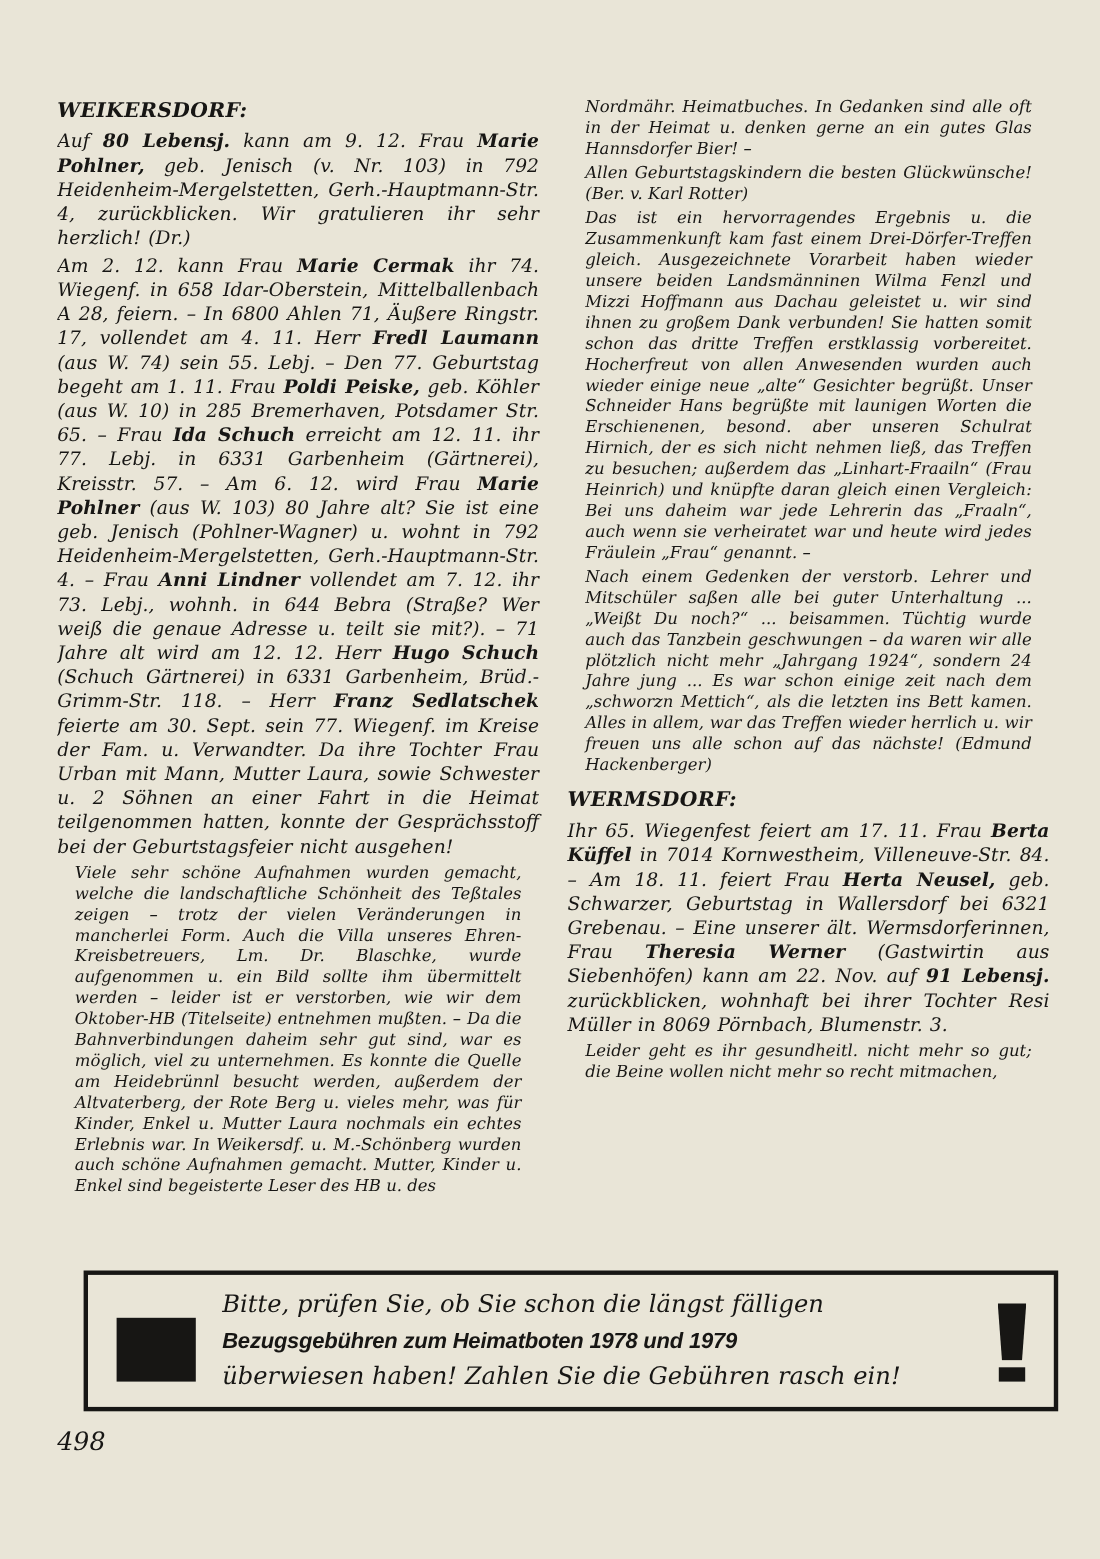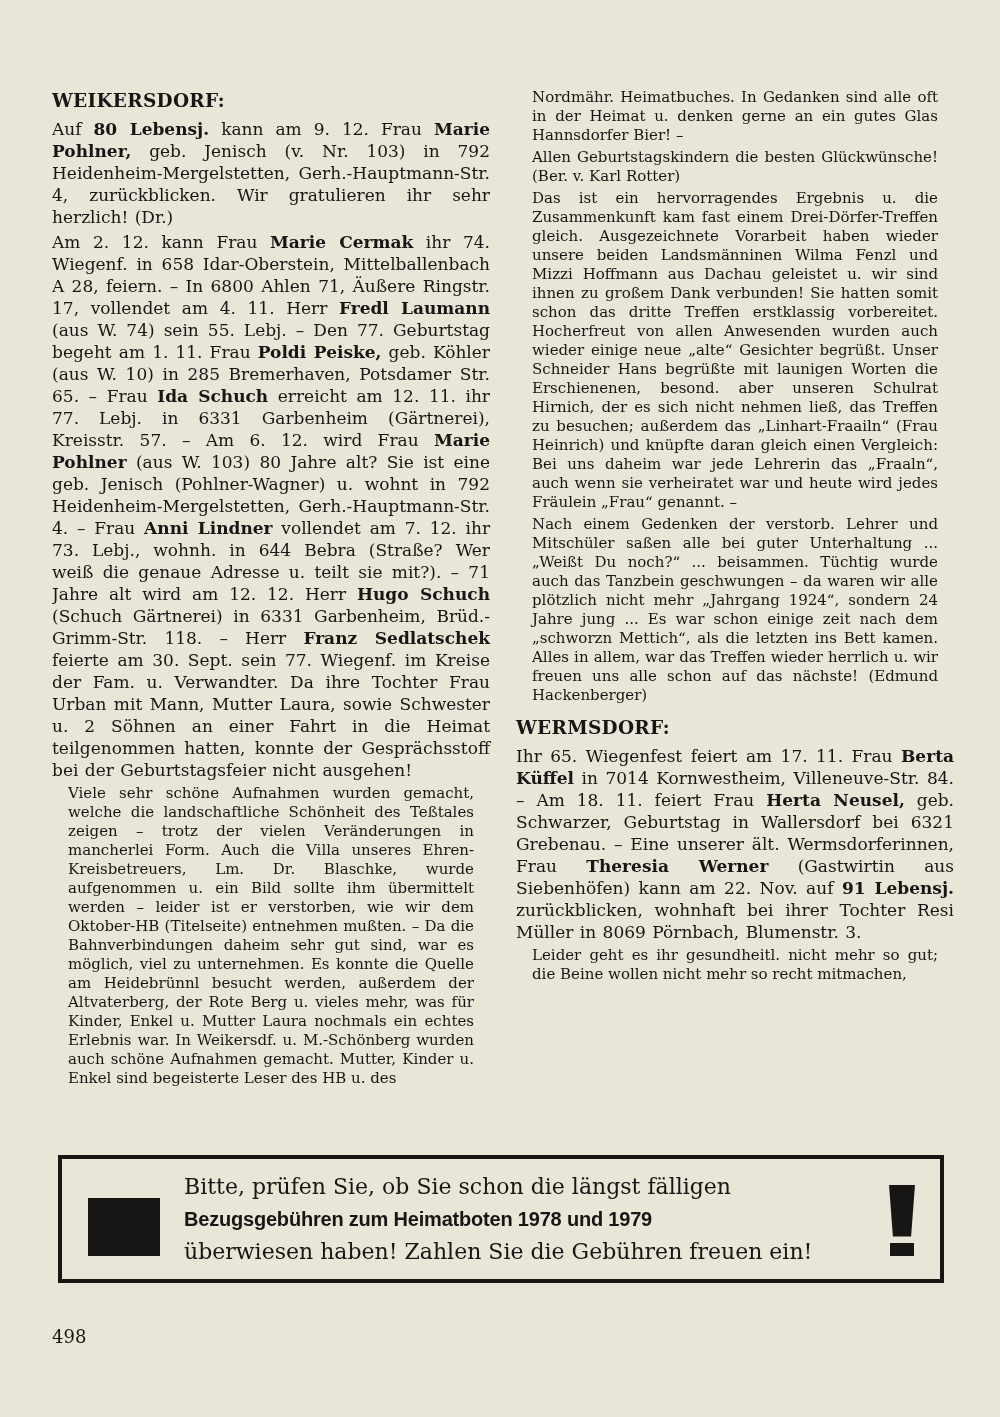--- a/index.html
+++ b/index.html
@@ -4,52 +4,52 @@
 <style>
   html, body { margin:0; padding:0; }
   body {
     width:1000px; height:1417px;
     background:#e9e5d7;
     font-family:"DejaVu Serif","Liberation Serif",serif;
     color:#171614;
     position:relative;
     overflow:hidden;
   }
-  .page { position:absolute; inset:0; padding:88px 46px 10px 52px; }
+  .page { position:absolute; inset:0; padding:88px 46px 10px 52px;font-style:italic; }
   .columns { display:flex; gap:26px; height:1062px; overflow:hidden; }
   .col { width:438px; text-align:justify; hyphens:auto; -webkit-hyphens:auto; }
   .blk-h {
     font-size:18.5px; font-weight:bold;
     margin:12px 0 7px; text-align:left; letter-spacing:0.3px;
   }
   .col .blk-h:first-child { margin-top:2px; }
   .blk-p  { font-size:17px; line-height:22px; margin:0 0 3px; word-spacing:1px; }
   .blk-ps { font-size:15px; line-height:19px; margin:0 16px 3px; }
   .blk-p b, .blk-ps b { font-weight:bold; }
 
   .notice-box {
-    position:absolute; left:58px; top:1155px; width:886px; height:128px;
+    position:absolute; left:76px; top:1155px; width:886px; height:128px;
     border:4px solid #171614;
     display:flex; align-items:center;
     padding:0 20px 0 26px;
     box-sizing:border-box;
   }
   .notice-square { width:72px; height:58px; background:#171614; flex:none; margin-top:16px; }
   .notice-text { flex:1; padding-left:24px; text-align:left; }
   .notice-line1 { font-size:22px; line-height:26px; }
   .notice-line2 {
     font-family:"Liberation Sans",sans-serif; font-weight:bold;
     font-size:20px; line-height:34px; margin:2px 0 3px; letter-spacing:-0.2px;
   }
   .notice-line3 { font-size:22px; line-height:26px; }
   .notice-bang { flex:none; width:36px; display:flex; flex-direction:column; align-items:center; margin-left:8px; margin-top:2px; }
   .bang-bar { width:26px; height:52px; background:#171614; clip-path:polygon(0 0,100% 0,85% 100%,15% 100%); }
   .bang-dot { width:24px; height:13px; background:#171614; margin-top:6px; }
 
-  .page-number { position:absolute; left:52px; top:1298px; font-size:18px;margin-top:28px; }
+  .page-number { position:absolute; left:52px; top:1298px; font-size:23px; }
 </style>
 </head>
 <body>
 
 <div class="page">
 
   <div class="columns">
     <div class="col">
         <h2 class="blk-h"><span>WEIKERSDORF:</span></h2>
         <p class="blk-p"><span>Auf </span><b>80 Lebensj.</b><span> kann am 9. 12. Frau </span><b>Marie Pohlner,</b><span> geb. Jenisch (v. Nr. 103) in 792 Heidenheim-Mergelstetten, Gerh.-Hauptmann-Str. 4, zurückblicken. Wir gratulieren ihr sehr herzlich! (Dr.)</span></p>
@@ -65,21 +65,21 @@
         <p class="blk-p"><span>Ihr 65. Wiegenfest feiert am 17. 11. Frau </span><b>Berta Küffel</b><span> in 7014 Kornwestheim, Villeneuve-Str. 84. – Am 18. 11. feiert Frau </span><b>Herta Neusel,</b><span> geb. Schwarzer, Geburtstag in Wallersdorf bei 6321 Grebenau. – Eine unserer ält. Wermsdorferinnen, Frau </span><b>Theresia Werner</b><span> (Gastwirtin aus Siebenhöfen) kann am 22. Nov. auf </span><b>91 Lebensj.</b><span> zurückblicken, wohnhaft bei ihrer Tochter Resi Müller in 8069 Pörnbach, Blumenstr. 3.</span></p>
         <p class="blk-ps"><span>Leider geht es ihr gesundheitl. nicht mehr so gut; die Beine wollen nicht mehr so recht mitmachen,</span></p>
       </div>
   </div>
 
   <div class="notice-box">
     <div class="notice-square"></div>
     <div class="notice-text">
       <div class="notice-line1">Bitte, prüfen Sie, ob Sie schon die längst fälligen</div>
       <div class="notice-line2">Bezugsgebühren zum Heimatboten 1978 und 1979</div>
-      <div class="notice-line3">überwiesen haben! Zahlen Sie die Gebühren freuen ein!</div>
+      <div class="notice-line3">überwiesen haben! Zahlen Sie die Gebühren rasch ein!</div>
     </div>
     <div class="notice-bang">
       <div class="bang-bar"></div>
       <div class="bang-dot"></div>
     </div>
   </div>
 
   <div class="page-number">498</div>
 
 </div>

